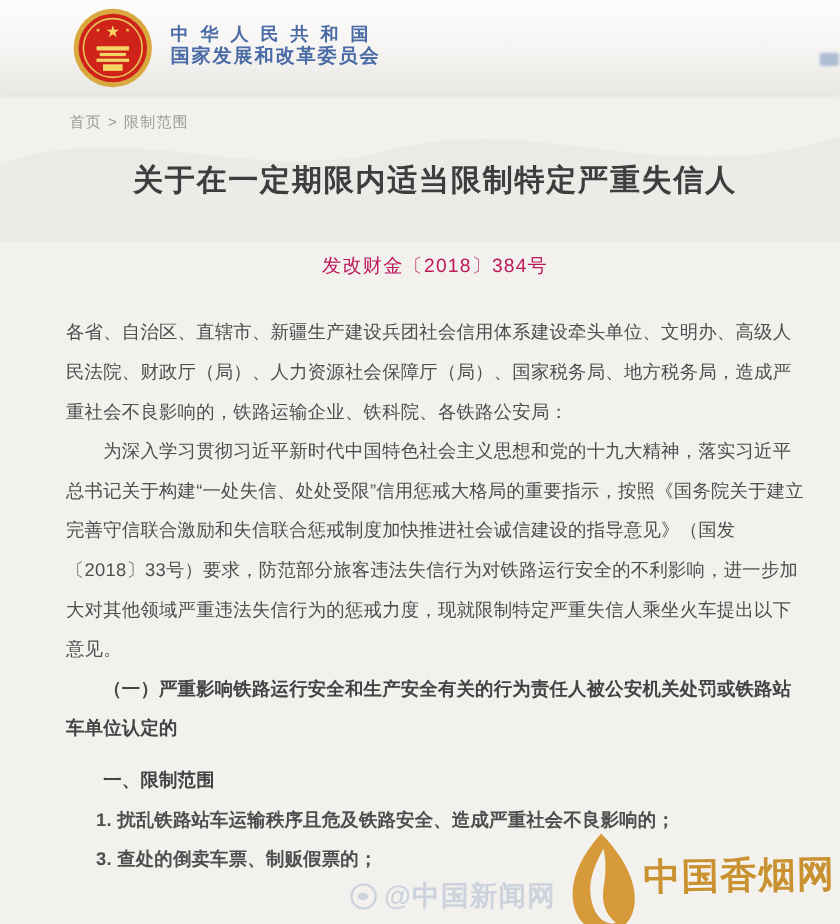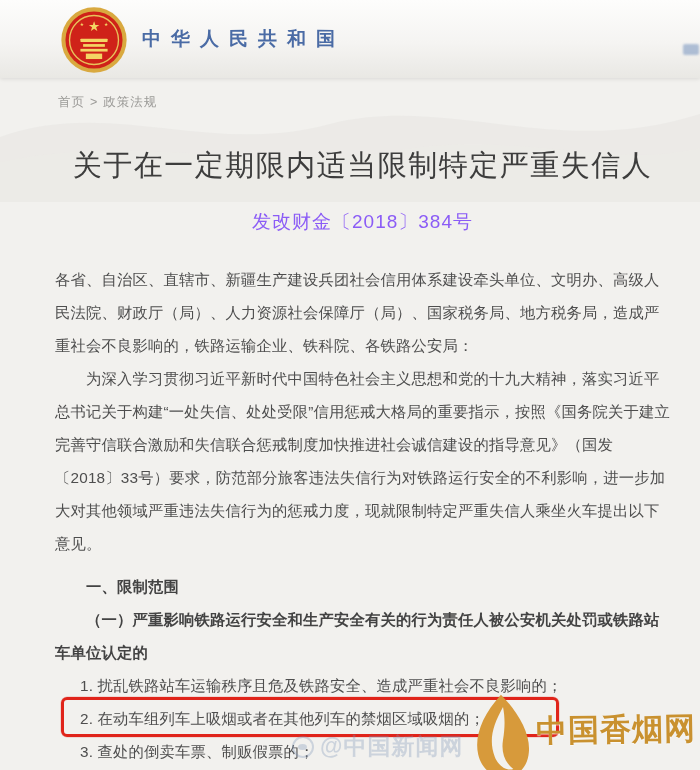--- a/index.html
+++ b/index.html
@@ -11,48 +11,48 @@
   }
   
   .header{
     position:relative;z-index:3;height:78px;
     background:linear-gradient(180deg,#fdfdfc 0%,#f5f4f2 55%,#e9e8e4 100%);
     box-shadow:0 1px 4px rgba(0,0,0,.10);
     display:flex;align-items:center;padding-left:60px;box-sizing:border-box;
   }
   .emblem{width:68px;height:68px;flex:0 0 auto;margin-top:2px;}
   .org{margin-left:14px;color:#4a6ba5;line-height:1.25;}
-  .org-line1{font-size:19px;font-weight:bold;letter-spacing:10px;white-space:nowrap;}
+  .org-line1{font-size:15px;font-weight:bold;letter-spacing:10px;white-space:nowrap;}
   .org-line2{font-size:16px;font-weight:bold;letter-spacing:1.5px;white-space:nowrap;}
   .dept{margin-left:16px;margin-top:10px;font-size:24px;font-weight:bold;color:#4a6ba5;letter-spacing:2px;white-space:nowrap;}
   .corner-fragment{
     position:absolute;right:1px;top:44px;width:16px;height:11px;
     background:#5b7fb4;opacity:.45;filter:blur(1.2px);border-radius:2px;
   }
   
   .mountains{position:absolute;top:62px;left:0;width:700px;height:140px;z-index:0;}
   
   .breadcrumb{
     position:relative;z-index:2;padding:16px 0 0 58px;
     font-size:12.5px;color:#9b9a97;letter-spacing:1px;
   }
   .breadcrumb .sep{margin:0 5px;}
   .breadcrumb .crumb{cursor:pointer;}
   
   .content{position:relative;z-index:2;padding:0 30px 0 55px;box-sizing:border-box;}
   .title{
-    text-align:center;font-weight:normal;color:#3d3d3d;
-    font-size:29px;line-height:36px;letter-spacing:1.5px;margin-top:36px;
+    text-align:center;font-weight:bold;color:#3d3d3d;
+    font-size:25px;line-height:36px;letter-spacing:1.5px;margin-top:21px;
   }
-  .doc-number{text-align:center;font-size:19px;color:#8b5cf6;margin-top:26px;letter-spacing:1px;}
+  .doc-number{text-align:center;font-size:16px;color:#be185d;margin-top:44px;letter-spacing:1px;}
   .body-text{margin-top:28px;font-size:15.3px;line-height:33px;letter-spacing:.2px;color:#4e4e4e;}
   .para{margin:0;}
   .indent{text-indent:31px;}
   .bold{font-weight:bold;color:#434343;}
-  .list-item{position:relative;margin:0;padding-left:25px;line-height:33px;}
+  .list-item{position:relative;margin:0;padding-left:25px;line-height:33px;font-weight:bold;}
   .red-box{
     position:absolute;left:6px;top:-5px;width:492px;height:34px;
     border:3px solid #e0241a;border-radius:6px;pointer-events:none;
     box-shadow:0 0 0 .5px rgba(224,36,26,.25);
   }
   
   .credit-wm{
     position:absolute;left:292px;top:731px;z-index:4;display:flex;align-items:center;gap:6px;
     color:#7d95b8;opacity:.32;font-size:23px;letter-spacing:1px;font-weight:bold;justify-content:space-between;
   }
@@ -90,46 +90,43 @@
     <text x="50" y="37" font-size="20" text-anchor="middle" fill="#f4d564">★</text>
     <text x="32" y="30" font-size="7" text-anchor="middle" fill="#f4d564">★</text>
     <text x="68" y="30" font-size="7" text-anchor="middle" fill="#f4d564">★</text>
     <rect x="30" y="48" width="40" height="5" rx="1" fill="#f4d564"></rect>
     <rect x="34" y="56" width="32" height="4" fill="#f4d564"></rect>
     <rect x="30" y="63" width="40" height="4" fill="#f4d564"></rect>
     <rect x="38" y="70" width="24" height="8" fill="#f4d564"></rect>
   </svg>
   <div class="org">
     <div class="org-line1">中华人民共和国</div>
+    <div class="org-line2">国家发展和改革委员会</div>
   </div>
   <div class="corner-fragment"></div>
 </div>
 
 <div class="breadcrumb">
-  <span class="crumb">首页</span><span class="sep">&gt;</span><span class="crumb">政策法规</span>
+  <span class="crumb">首页</span><span class="sep">&gt;</span><span class="crumb">限制范围</span>
 </div>
 
 <div class="content">
   <div class="title">
     <div>关于在一定期限内适当限制特定严重失信人</div>
   </div>
 
   <div class="doc-number">发改财金〔2018〕384号</div>
 
   <div class="body-text">
     <p class="para">各省、自治区、直辖市、新疆生产建设兵团社会信用体系建设牵头单位、文明办、高级人民法院、财政厅（局）、人力资源社会保障厅（局）、国家税务局、地方税务局，造成严重社会不良影响的，铁路运输企业、铁科院、各铁路公安局：</p>
     <p class="para indent">为深入学习贯彻习近平新时代中国特色社会主义思想和党的十九大精神，落实习近平总书记关于构建“一处失信、处处受限”信用惩戒大格局的重要指示，按照《国务院关于建立完善守信联合激励和失信联合惩戒制度加快推进社会诚信建设的指导意见》（国发〔2018〕33号）要求，防范部分旅客违法失信行为对铁路运行安全的不利影响，进一步加大对其他领域严重违法失信行为的惩戒力度，现就限制特定严重失信人乘坐火车提出以下意见。</p>
+    <p class="para indent bold">（一）严重影响铁路运行安全和生产安全有关的行为责任人被公安机关处罚或铁路站车单位认定的</p>
     <p class="para indent bold" style="margin-top:10px;">一、限制范围</p>
-    <p class="para indent bold">（一）严重影响铁路运行安全和生产安全有关的行为责任人被公安机关处罚或铁路站车单位认定的</p>
 
     <div class="list-item">1. 扰乱铁路站车运输秩序且危及铁路安全、造成严重社会不良影响的；</div>
-    <div class="list-item">
-      <span>2. 在动车组列车上吸烟或者在其他列车的禁烟区域吸烟的；</span>
-      <div class="red-box"></div>
-    </div>
     <div class="list-item">3. 查处的倒卖车票、制贩假票的；</div>
 
   </div>
 </div>
 
 <div class="credit-wm">
   <span class="credit-icon"></span>
   <span>@中国新闻网</span>
 </div>
 

